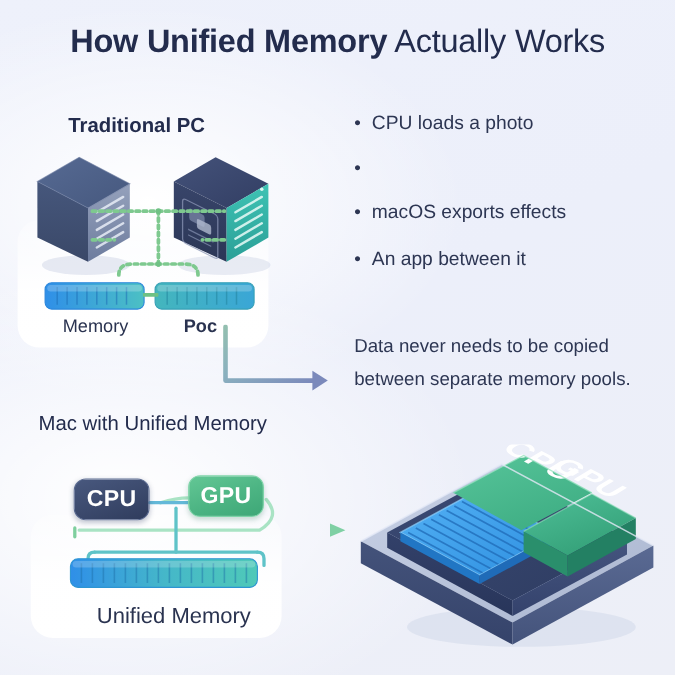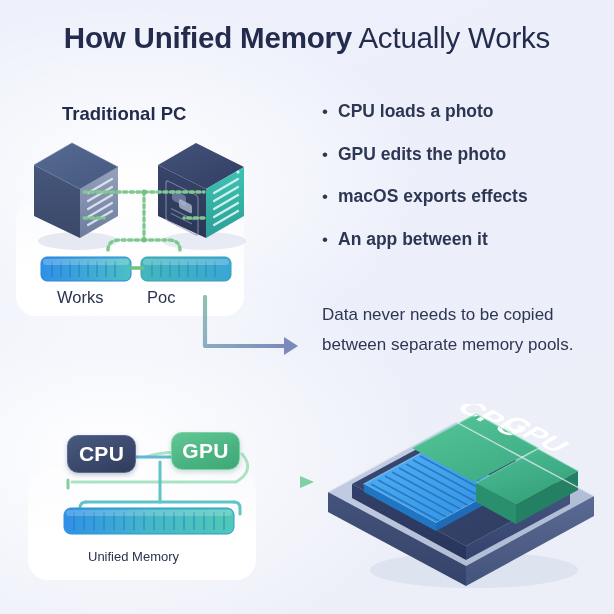--- a/index.html
+++ b/index.html
@@ -72,22 +72,22 @@
   #mem-b { left: 140px; top: 255px; }
 
   .mem-label {
     position: absolute;
     font-size: 16.5px;
     color: #2a3350;
     font-weight: 400;
     white-space: nowrap;
   }
   #lbl-mem-a { left: 57px;  top: 288px; }
-  #lbl-mem-b { left: 147px; top: 288px; }
-  #lbl-unified { left: 88px; top: 549px; font-size: 13px; }
+  #lbl-mem-b { left: 167px; top: 288px; font-weight: bold; }
+  #lbl-unified { left: 88px; top: 549px; font-size: 20px; }
 
   
   #bullets {
     position: absolute;
     left: 322px;
     top: 101px;
     width: 280px;
   }
   .bullet {
     display: flex;
@@ -97,21 +97,21 @@
   .bullet .dot {
     width: 16px;
     flex: 0 0 16px;
     font-size: 17px;
     color: #2d3653;
     line-height: 1;
   }
   .bullet .txt {
     font-size: 17.5px;
     color: #2d3653;
-    font-weight: 700;
+    font-weight: 400;
     white-space: nowrap;
   }
 
   
   #para {
     position: absolute;
     left: 322px;
     top: 300px;
     width: 262px;
     font-size: 17px;
@@ -293,21 +293,21 @@
       <line x1="66" y1="6" x2="66" y2="22"></line>
         <line x1="75" y1="6" x2="75" y2="22"></line>
     </g>
     <rect x="3" y="4" width="86" height="6" rx="3" fill="#ffffff" opacity="0.22"></rect>
   </svg>
 
   <svg style="position:absolute;left:130px;top:263px;" width="14" height="10" viewBox="0 0 14 10">
     <line x1="1" y1="5" x2="13" y2="5" stroke="#6fc184" stroke-width="3.4" stroke-linecap="round"></line>
   </svg>
 
-  <div class="mem-label" id="lbl-mem-a">Works</div>
+  <div class="mem-label" id="lbl-mem-a">Memory</div>
   <div class="mem-label" id="lbl-mem-b">Poc</div>
 
   <svg id="elbow" width="104" height="66" viewBox="0 0 104 66">
     <defs>
       <linearGradient id="elbowG" x1="0" y1="0" x2="1" y2="1">
         <stop offset="0" stop-color="#93bfb0"></stop>
         <stop offset="0.45" stop-color="#8ab0bf"></stop>
         <stop offset="1" stop-color="#7b89bb"></stop>
       </linearGradient>
     </defs>
@@ -315,34 +315,34 @@
     <path d="M86 42 L100 51 L86 60 Z" fill="#7b89bb"></path>
   </svg>
 
   <div id="bullets">
     <div class="bullet">
       <span class="dot">•</span>
       <span class="txt">CPU loads a photo</span>
     </div>
     <div class="bullet">
       <span class="dot">•</span>
-      <span class="txt">GPU edits the photo</span>
     </div>
     <div class="bullet">
       <span class="dot">•</span>
       <span class="txt">macOS exports effects</span>
     </div>
     <div class="bullet">
       <span class="dot">•</span>
       <span class="txt">An app between it</span>
     </div>
   </div>
 
   <div id="para">Data never needs to be copied between separate memory pools.</div>
 
+  <div class="sec-head" id="head-mac">Mac with Unified Memory</div>
 
   <div class="card" id="card-mac"></div>
 
   <svg id="mac-wires" width="200" height="80" viewBox="0 0 200 80">
     <g fill="none" stroke-linecap="round">
       <path d="M86 17 Q108 10 124 14" stroke="#a9e3c4" stroke-width="3"></path>
       <path d="M76 17 L112 17" stroke="#63b8d8" stroke-width="3"></path>
       <path d="M182 14 Q196 30 176 42 L12 42" stroke="#a9e3c4" stroke-width="3"></path>
       <path d="M8 40 L8 48" stroke="#7fcf9e" stroke-width="3"></path>
       <path d="M100 22 L100 62" stroke="#5fc3c8" stroke-width="3"></path>

